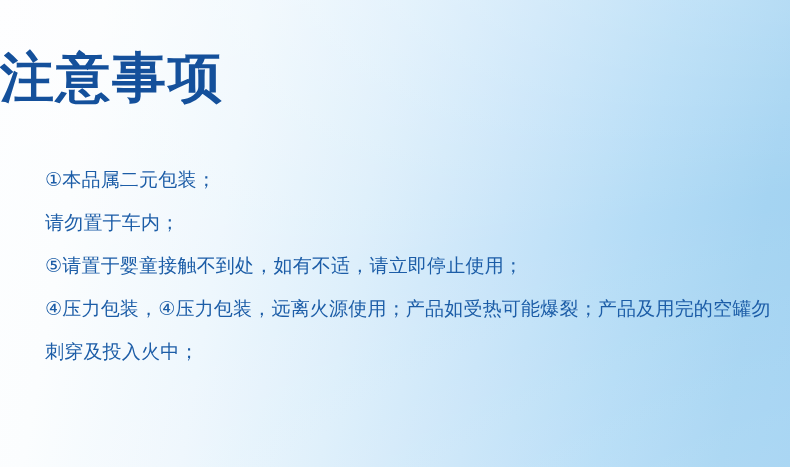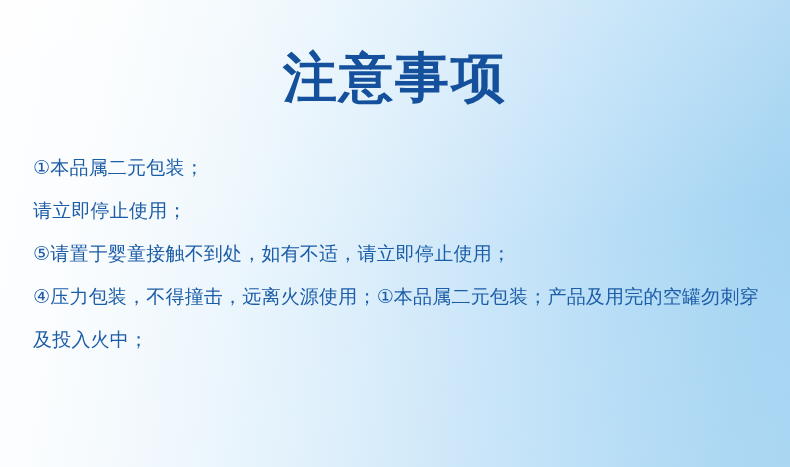--- a/index.html
+++ b/index.html
@@ -45,36 +45,36 @@
     z-index: 2;
     width: 100%;
     height: 100%;
   }
 
   #notice-title {
     position: absolute;
     left: 0;
     right: 0;
     top: 47px;
-    text-align: center;
+    text-align: left;
     color: #14509b;
     font-family: "Liberation Serif", "DejaVu Serif", serif;
     font-size: 54px;
     line-height: 62px;
     font-weight: 700;
     letter-spacing: 2px;
     white-space: nowrap;
   }
 
   #notice-list {
     position: absolute;
     left: 33px;
     top: 146px;
     width: 740px;
-    margin: 0;
+    margin: 12px;
     padding: 0;
     list-style: none;
   }
 
   .notice-item {
     color: #1c5da7;
     font-size: 19px;
     line-height: 43px;
     letter-spacing: 0.2px;
     white-space: nowrap;
@@ -88,19 +88,19 @@
 </head>
 <body>
 
 <div id="notice-panel">
   <div class="content">
 
     <div id="notice-title">注意事项</div>
 
     <ul id="notice-list">
       <li class="notice-item">①本品属二元包装；</li>
-      <li class="notice-item">请立即停止使用；</li>
+      <li class="notice-item">请勿置于车内；</li>
       <li class="notice-item">⑤请置于婴童接触不到处，如有不适，请立即停止使用；</li>
-      <li class="notice-item wrap">④压力包装，不得撞击，远离火源使用；①本品属二元包装；产品及用完的空罐勿刺穿及投入火中；</li>
+      <li class="notice-item wrap">④压力包装，④压力包装，远离火源使用；产品如受热可能爆裂；产品及用完的空罐勿刺穿及投入火中；</li>
     </ul>
 
   </div>
 </div>
 
 </body></html>

